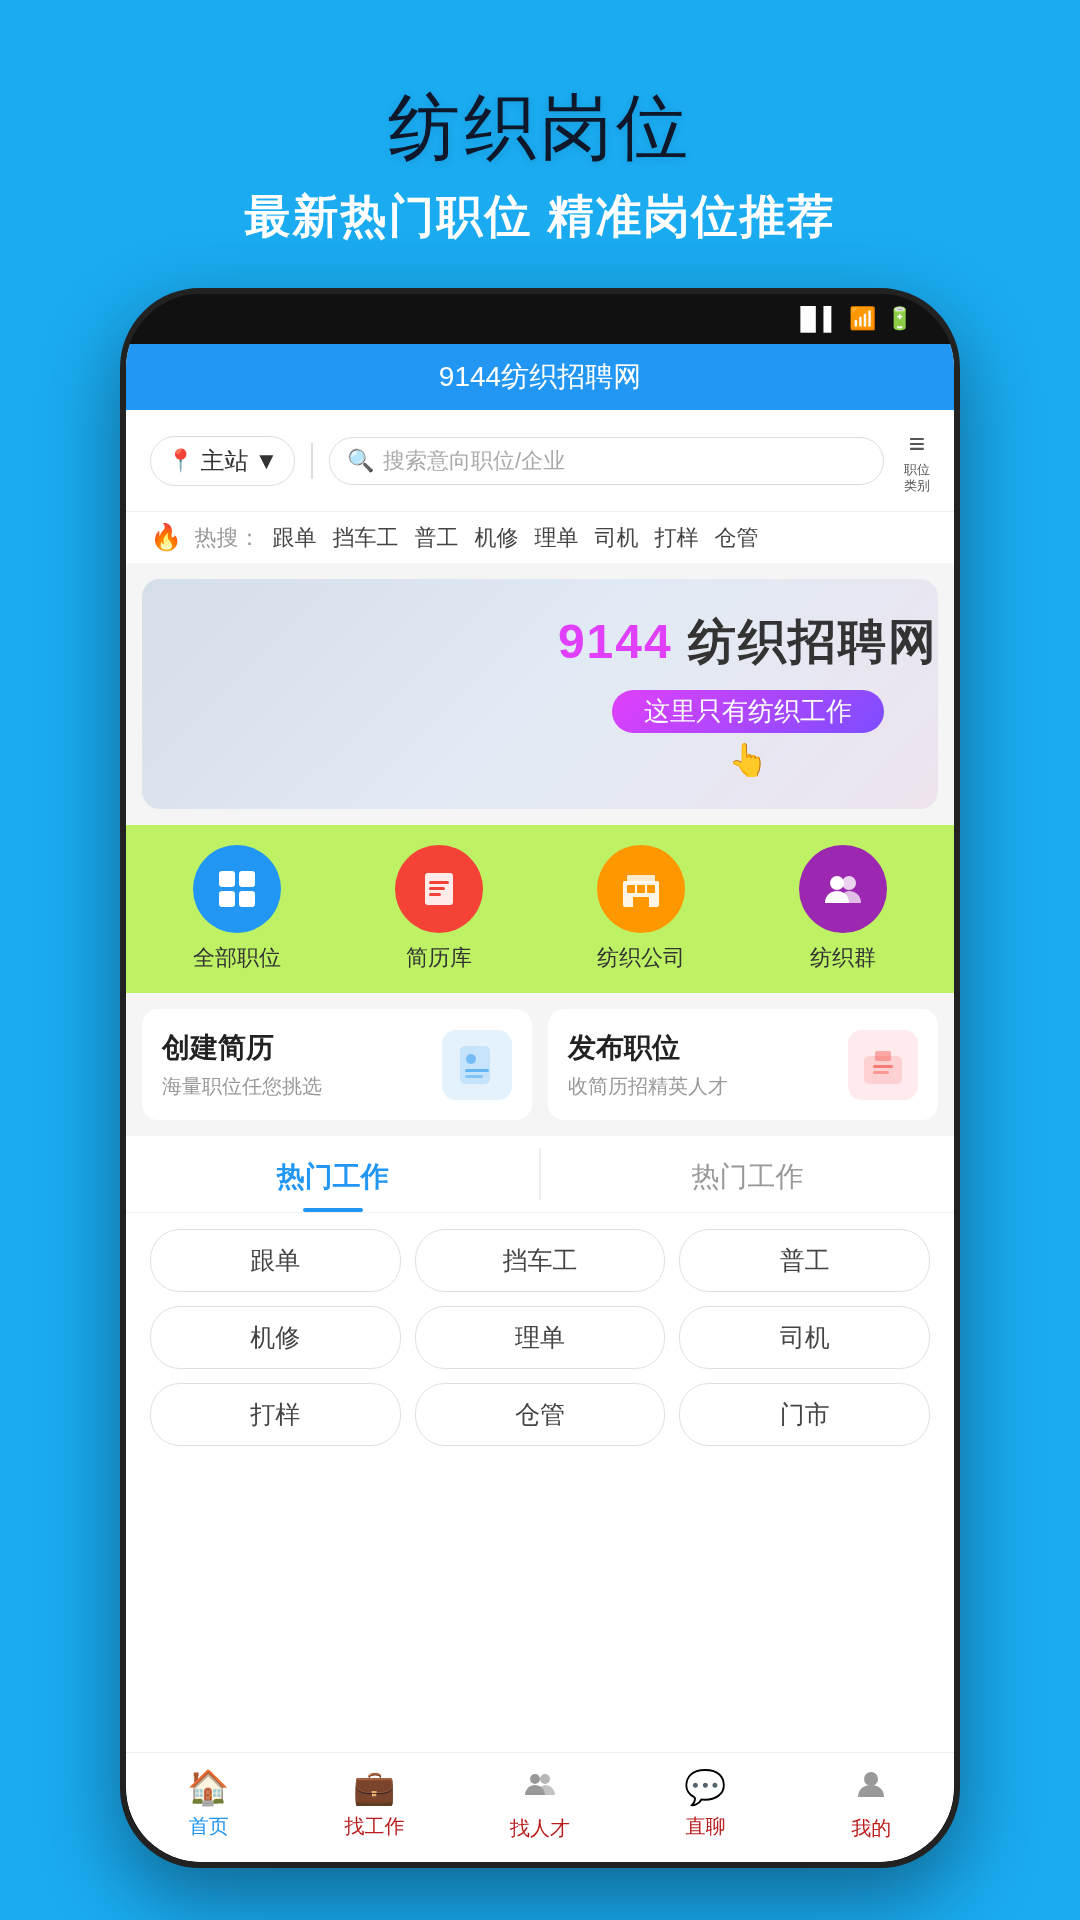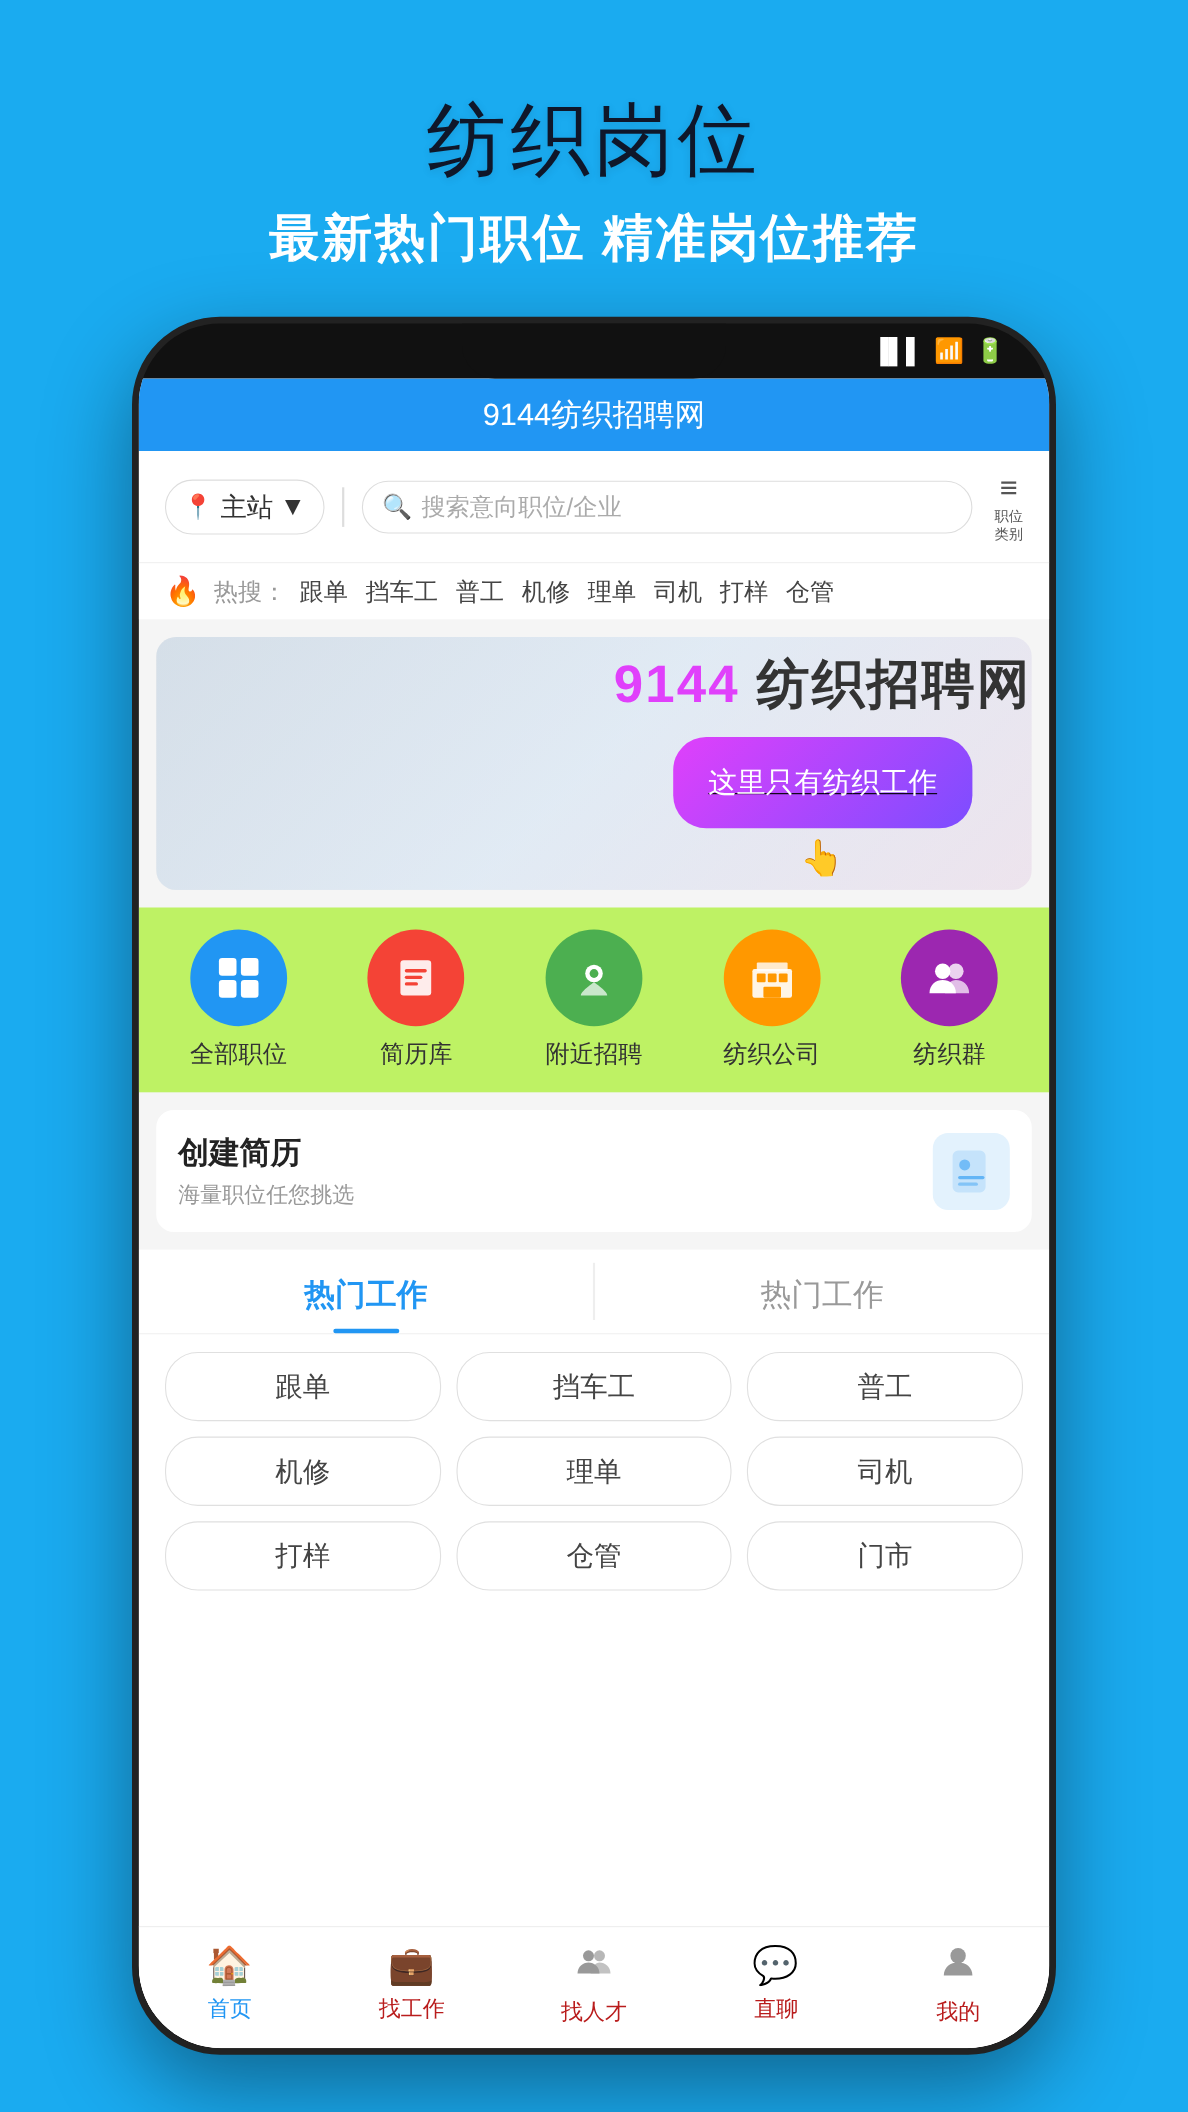--- a/index.html
+++ b/index.html
@@ -208,23 +208,22 @@
       color: #e040fb;
       letter-spacing: 2px;
     }
     .banner-logo span {
       color: #333;
     }
     .banner-subtitle-wrap {
       margin-top: 16px;
       background: linear-gradient(135deg, #e040fb, #7c4dff);
       border-radius: 30px;
-      padding: 24px 32px;
+      padding: 4px 32px;
       display: inline-block;
-      text-decoration: underline;
     }
     .banner-subtitle {
       color: white;
       font-size: 26px;
     }
     .cursor-hand {
       font-size: 32px;
       margin-top: 8px;
     }
 
@@ -473,30 +472,20 @@
             <svg width="44" height="44" viewBox="0 0 44 44" fill="none">
                 <rect x="8" y="6" width="28" height="32" rx="3" fill="white" opacity="0.9"></rect>
                 <rect x="12" y="14" width="20" height="3" rx="1.5" fill="#F44336"></rect>
                 <rect x="12" y="20" width="16" height="3" rx="1.5" fill="#F44336"></rect>
                 <rect x="12" y="26" width="12" height="3" rx="1.5" fill="#F44336"></rect>
               </svg>
           </div>
           <span class="nav-label">简历库</span>
         </div>
         <div class="nav-item">
-          <div class="nav-circle" style="background:#4CAF50;">
-            <svg width="44" height="44" viewBox="0 0 44 44" fill="none">
-                <circle cx="22" cy="18" r="8" fill="white"></circle>
-                <circle cx="22" cy="18" r="4" fill="#4CAF50"></circle>
-                <path d="M22 26 C22 26 10 34 10 38 L34 38 C34 34 22 26 22 26Z" fill="white" opacity="0.7"></path>
-              </svg>
-          </div>
-          <span class="nav-label">附近招聘</span>
-        </div>
-        <div class="nav-item">
           <div class="nav-circle" style="background:#FF9800;">
             <svg width="44" height="44" viewBox="0 0 44 44" fill="none">
                 <rect x="4" y="14" width="36" height="26" rx="2" fill="white" opacity="0.9"></rect>
                 <rect x="8" y="18" width="8" height="8" rx="1" fill="#FF9800"></rect>
                 <rect x="18" y="18" width="8" height="8" rx="1" fill="#FF9800"></rect>
                 <rect x="28" y="18" width="8" height="8" rx="1" fill="#FF9800"></rect>
                 <rect x="14" y="30" width="16" height="10" rx="1" fill="#FF9800"></rect>
                 <rect x="8" y="8" width="28" height="8" rx="1" fill="white" opacity="0.8"></rect>
               </svg>
           </div>
@@ -520,20 +509,34 @@
           <div class="action-card-text">
             <div class="action-card-title">创建简历</div>
             <div class="action-card-desc">海量职位任您挑选</div>
           </div>
           <div class="action-card-icon" style="background:#E3F2FD;">
             <svg width="44" height="44" viewBox="0 0 44 44" fill="none">
                 <rect x="6" y="4" width="28" height="36" rx="4" fill="#2196F3" opacity="0.15" stroke="#2196F3" stroke-width="2"></rect>
                 <circle cx="16" cy="16" r="5" fill="#2196F3" opacity="0.5"></circle>
                 <rect x="10" y="26" width="24" height="3" rx="1.5" fill="#2196F3" opacity="0.6"></rect>
                 <rect x="10" y="32" width="18" height="3" rx="1.5" fill="#2196F3" opacity="0.4"></rect>
+              </svg>
+          </div>
+        </div>
+        <div class="action-card">
+          <div class="action-card-text">
+            <div class="action-card-title">发布职位</div>
+            <div class="action-card-desc">收简历招精英人才</div>
+          </div>
+          <div class="action-card-icon" style="background:#FFEBEE;">
+            <svg width="44" height="44" viewBox="0 0 44 44" fill="none">
+                <rect x="4" y="14" width="36" height="26" rx="4" fill="#F44336" opacity="0.15" stroke="#F44336" stroke-width="2"></rect>
+                <rect x="14" y="8" width="16" height="10" rx="2" fill="#F44336" opacity="0.4"></rect>
+                <rect x="12" y="22" width="20" height="3" rx="1.5" fill="#F44336" opacity="0.6"></rect>
+                <rect x="12" y="28" width="16" height="3" rx="1.5" fill="#F44336" opacity="0.4"></rect>
               </svg>
           </div>
         </div>
       </div>
 
       <div class="tab-section">
         <div class="tab-header">
           <div class="tab-item active">
             <span>热门工作</span>
           </div>

